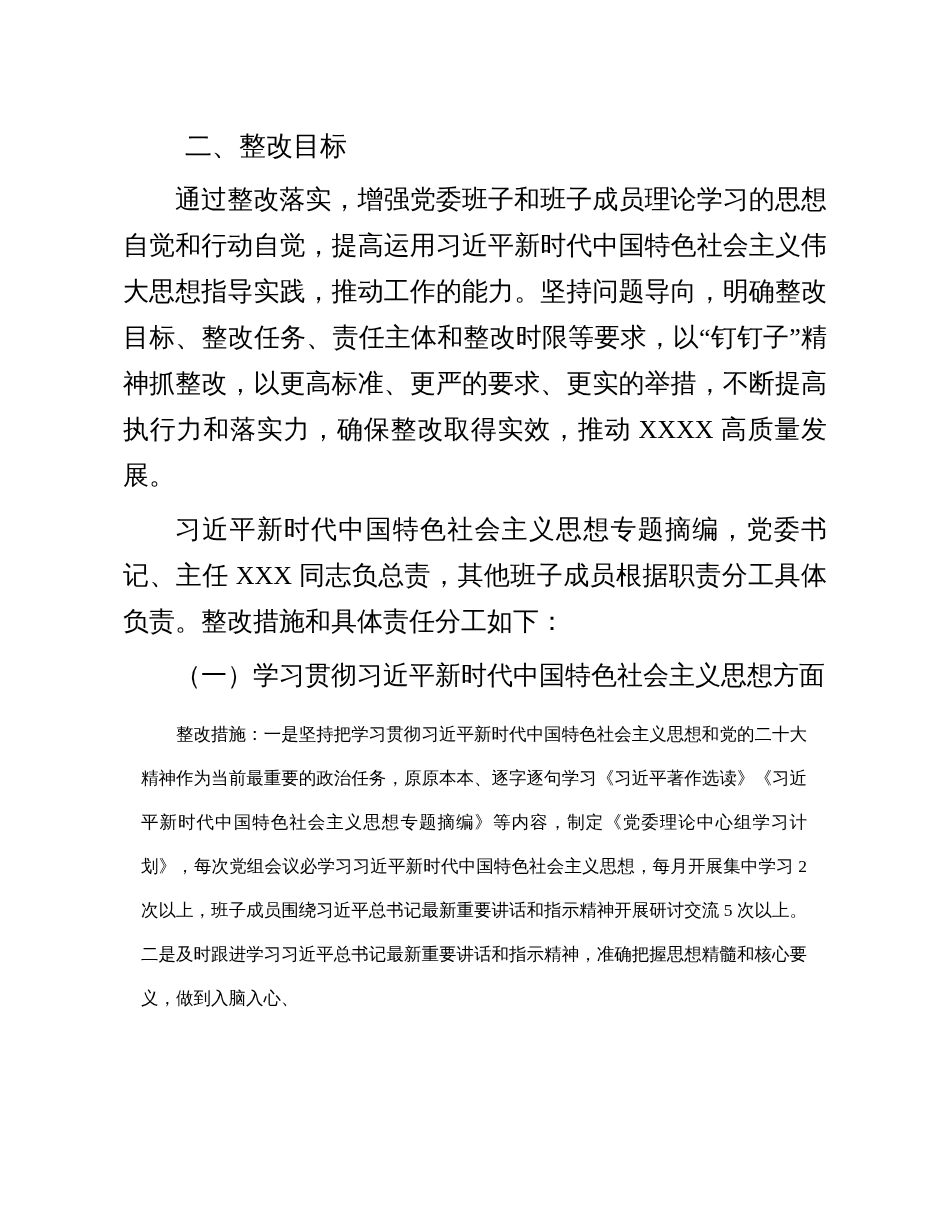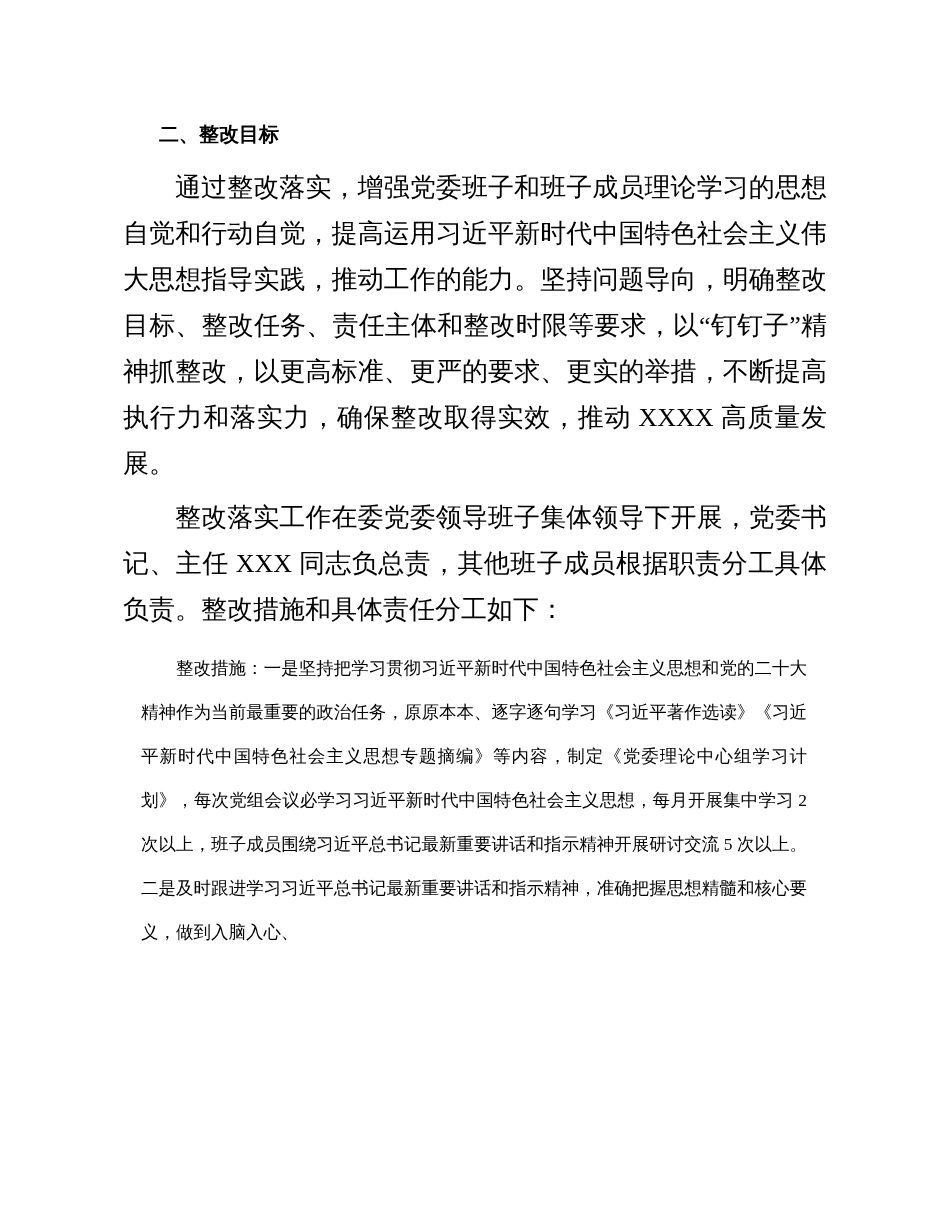--- a/index.html
+++ b/index.html
@@ -15,25 +15,25 @@
   }
   .page {
     box-sizing: border-box;
     width: 950px;
     height: 1230px;
     padding: 107px 115px 30px 115px;
     background: #ffffff;
     overflow: hidden;
   }
   .heading {
-    font-size: 20px;
+    font-size: 27px;
     line-height: 46px;
-    font-weight: 700;
+    font-weight: 400;
     text-indent: 2em;
-    margin: 4px;
+    margin: 16px;
   }
   .heading.first {
     margin-bottom: 8px;
   }
   .para {
     font-size: 26px;
     line-height: 46px;
     text-align: justify;
     text-justify: inter-ideograph;
     text-align-last: left;
@@ -55,18 +55,19 @@
 </style>
 </head>
 <body>
 
 <div class="page">
   <p class="heading first">二、整改目标</p>
 
   <p class="para">通过整改落实，增强党委班子和班子成员理论学习的思想自觉和行动自觉，提高运用习近平新时代中国特色社会主义伟大思想指导实践，推动工作的能力。坚持问题导向，明确整改目标、整改任务、责任主体和整改时限等要求，以“钉钉子”精神抓整改，以更高标准、更严的要求、更实的举措，不断提高执行力和落实力，确保整改取得实效，推动 XXXX 高质量发展。</p>
 
 
-  <p class="para">整改落实工作在委党委领导班子集体领导下开展，党委书记、主任 XXX 同志负总责，其他班子成员根据职责分工具体负责。整改措施和具体责任分工如下：</p>
+  <p class="para">习近平新时代中国特色社会主义思想专题摘编，党委书记、主任 XXX 同志负总责，其他班子成员根据职责分工具体负责。整改措施和具体责任分工如下：</p>
 
+  <p class="para">（一）学习贯彻习近平新时代中国特色社会主义思想方面</p>
 
 
   <p class="small-para">整改措施：一是坚持把学习贯彻习近平新时代中国特色社会主义思想和党的二十大精神作为当前最重要的政治任务，原原本本、逐字逐句学习《习近平著作选读》《习近平新时代中国特色社会主义思想专题摘编》等内容，制定《党委理论中心组学习计划》，每次党组会议必学习习近平新时代中国特色社会主义思想，每月开展集中学习 2 次以上，班子成员围绕习近平总书记最新重要讲话和指示精神开展研讨交流 5 次以上。二是及时跟进学习习近平总书记最新重要讲话和指示精神，准确把握思想精髓和核心要义，做到入脑入心、</p>
 </div>
 
 </body></html>

